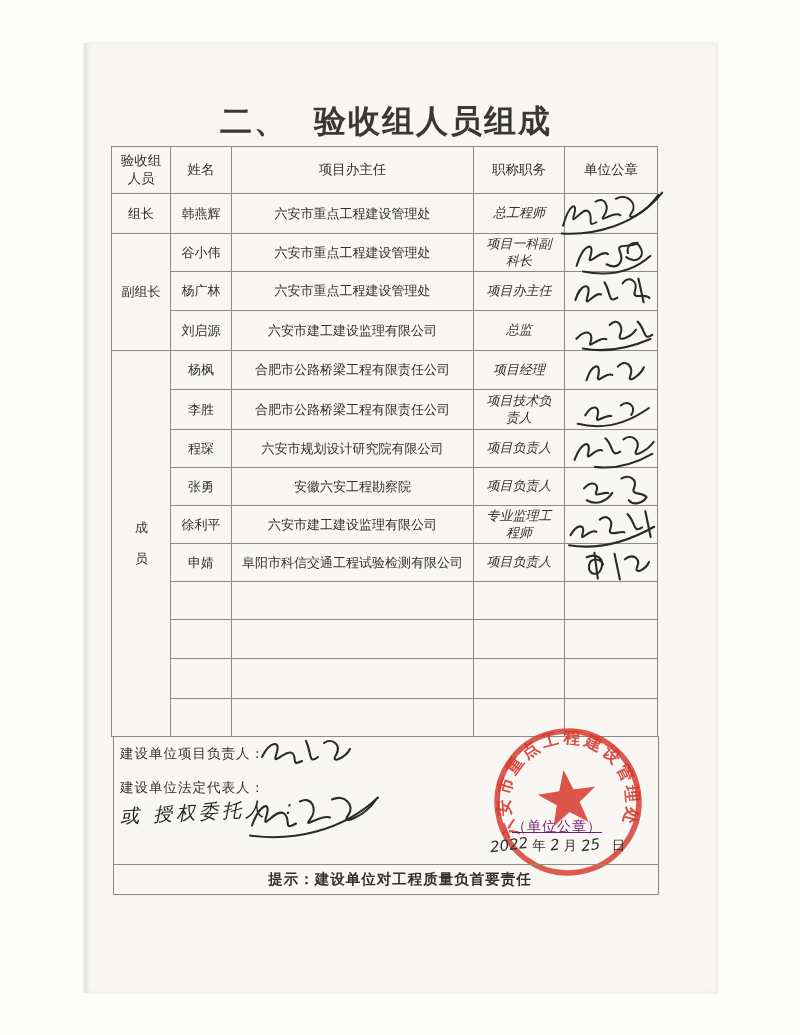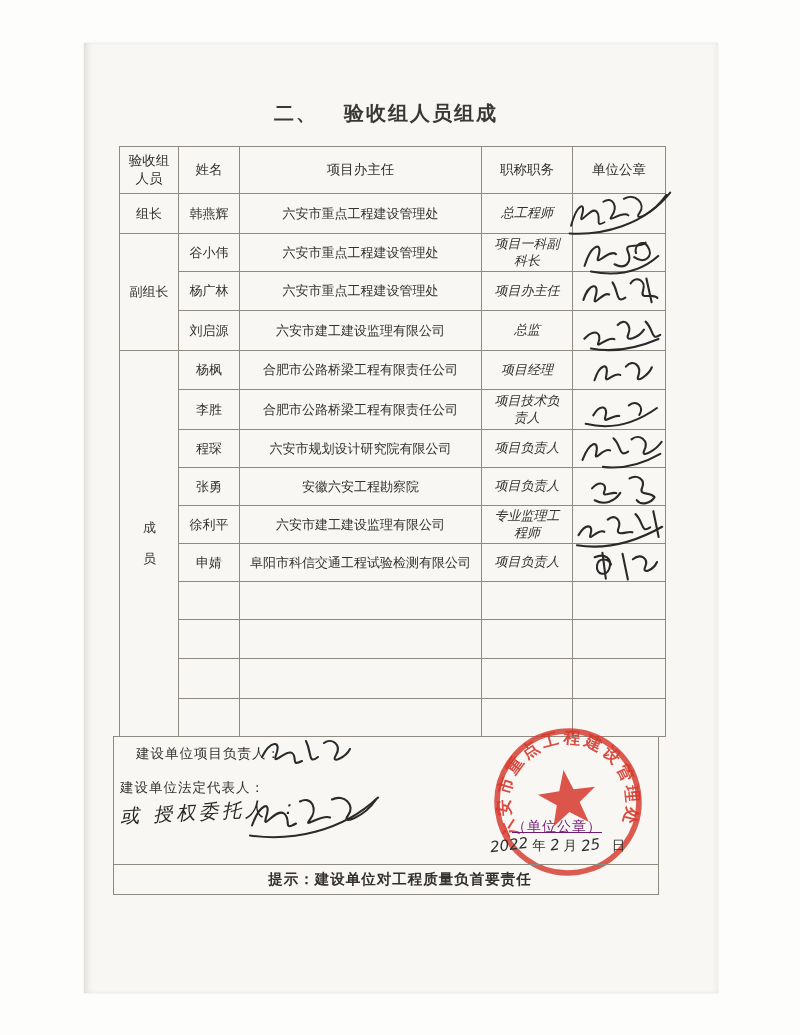--- a/index.html
+++ b/index.html
@@ -1,23 +1,23 @@
 <!DOCTYPE html>
 <html><head>
 <meta charset="utf-8">
 <style>
   html,body{margin:0;padding:0;background:#ffffff;}
   .scan{position:relative;width:800px;height:1035px;background:#fdfdfc;overflow:hidden;
         font-family:"Liberation Serif","DejaVu Serif",serif;color:#2f2d2a;}
   .page{position:absolute;left:84px;top:43px;width:634px;height:950px;background:#f8f7f4;
         box-shadow:inset 6px 0 10px -6px #c9c7c2, inset -4px 0 8px -6px #d8d6d1, 0 0 2px #e7e5e1;}
   .doc-title{position:absolute;left:113px;top:100px;width:546px;text-align:center;
-        font-size:20px;font-weight:bold;color:#3a3834;letter-spacing:2px;}
+        font-size:32px;font-weight:bold;color:#3a3834;letter-spacing:2px;}
   .doc-title .num{margin-right:26px;}
-  table.roster{position:absolute;left:119px;top:146px;width:546px;border-collapse:collapse;
+  table.roster{position:absolute;left:111px;top:146px;width:546px;border-collapse:collapse;
         table-layout:fixed;}
   table.roster td,table.roster th{border:1px solid #8f8b83;padding:0 3px;text-align:center;
         vertical-align:middle;font-weight:normal;font-size:13px;color:#33312d;overflow:visible;}
   table.roster th{font-size:13.5px;white-space:pre-line;line-height:1.35;}
   td.pos{white-space:pre-line;line-height:1.3;font-style:italic;}
   td.role{font-size:13.5px;}
   td.role .vert{display:inline-block;writing-mode:vertical-lr;text-orientation:upright;
         letter-spacing:2.4em;}
   td.sig-cell{position:relative;}
   td.sig-cell svg{position:absolute;left:50%;top:50%;transform:translate(-50%,-50%) rotate(-3deg);}
@@ -225,21 +225,21 @@
     <tr style="height:38px">
       <td></td>
           <td></td>
           <td></td>
           <td></td>
     </tr>
   </tbody>
     </table>
 
   <div class="sig-box">
-    <div class="sig-line" style="left:22px;top:8px;">建设单位项目负责人：</div>
+    <div class="sig-line" style="left:6px;top:8px;">建设单位项目负责人：</div>
     <svg class="free-sig" style="left:140px;top:-8px;" width="100" height="44" viewBox="0 0 100 44">
       <path class="ink" d="M8 28 C16 12 28 10 22 26 C18 38 32 20 38 24 C44 28 36 38 48 32"></path>
       <path class="ink" d="M52 12 C58 24 54 36 64 28"></path>
       <path class="ink" d="M70 14 C78 8 88 16 82 26 C76 36 92 28 96 20"></path>
     </svg>
 
     <div class="sig-line" style="left:6px;top:42px;">建设单位法定代表人：</div>
 
     <div class="sig-line hand hand-phrase">或 授权委托人 ：</div>
     <svg class="free-sig" style="left:128px;top:52px;" width="140" height="56" viewBox="0 0 140 55">

